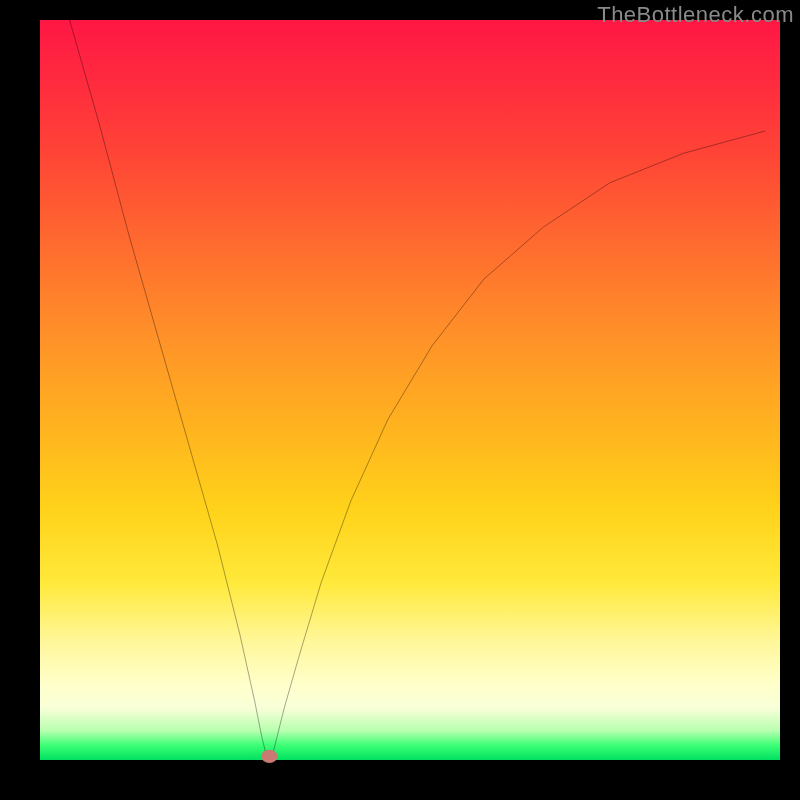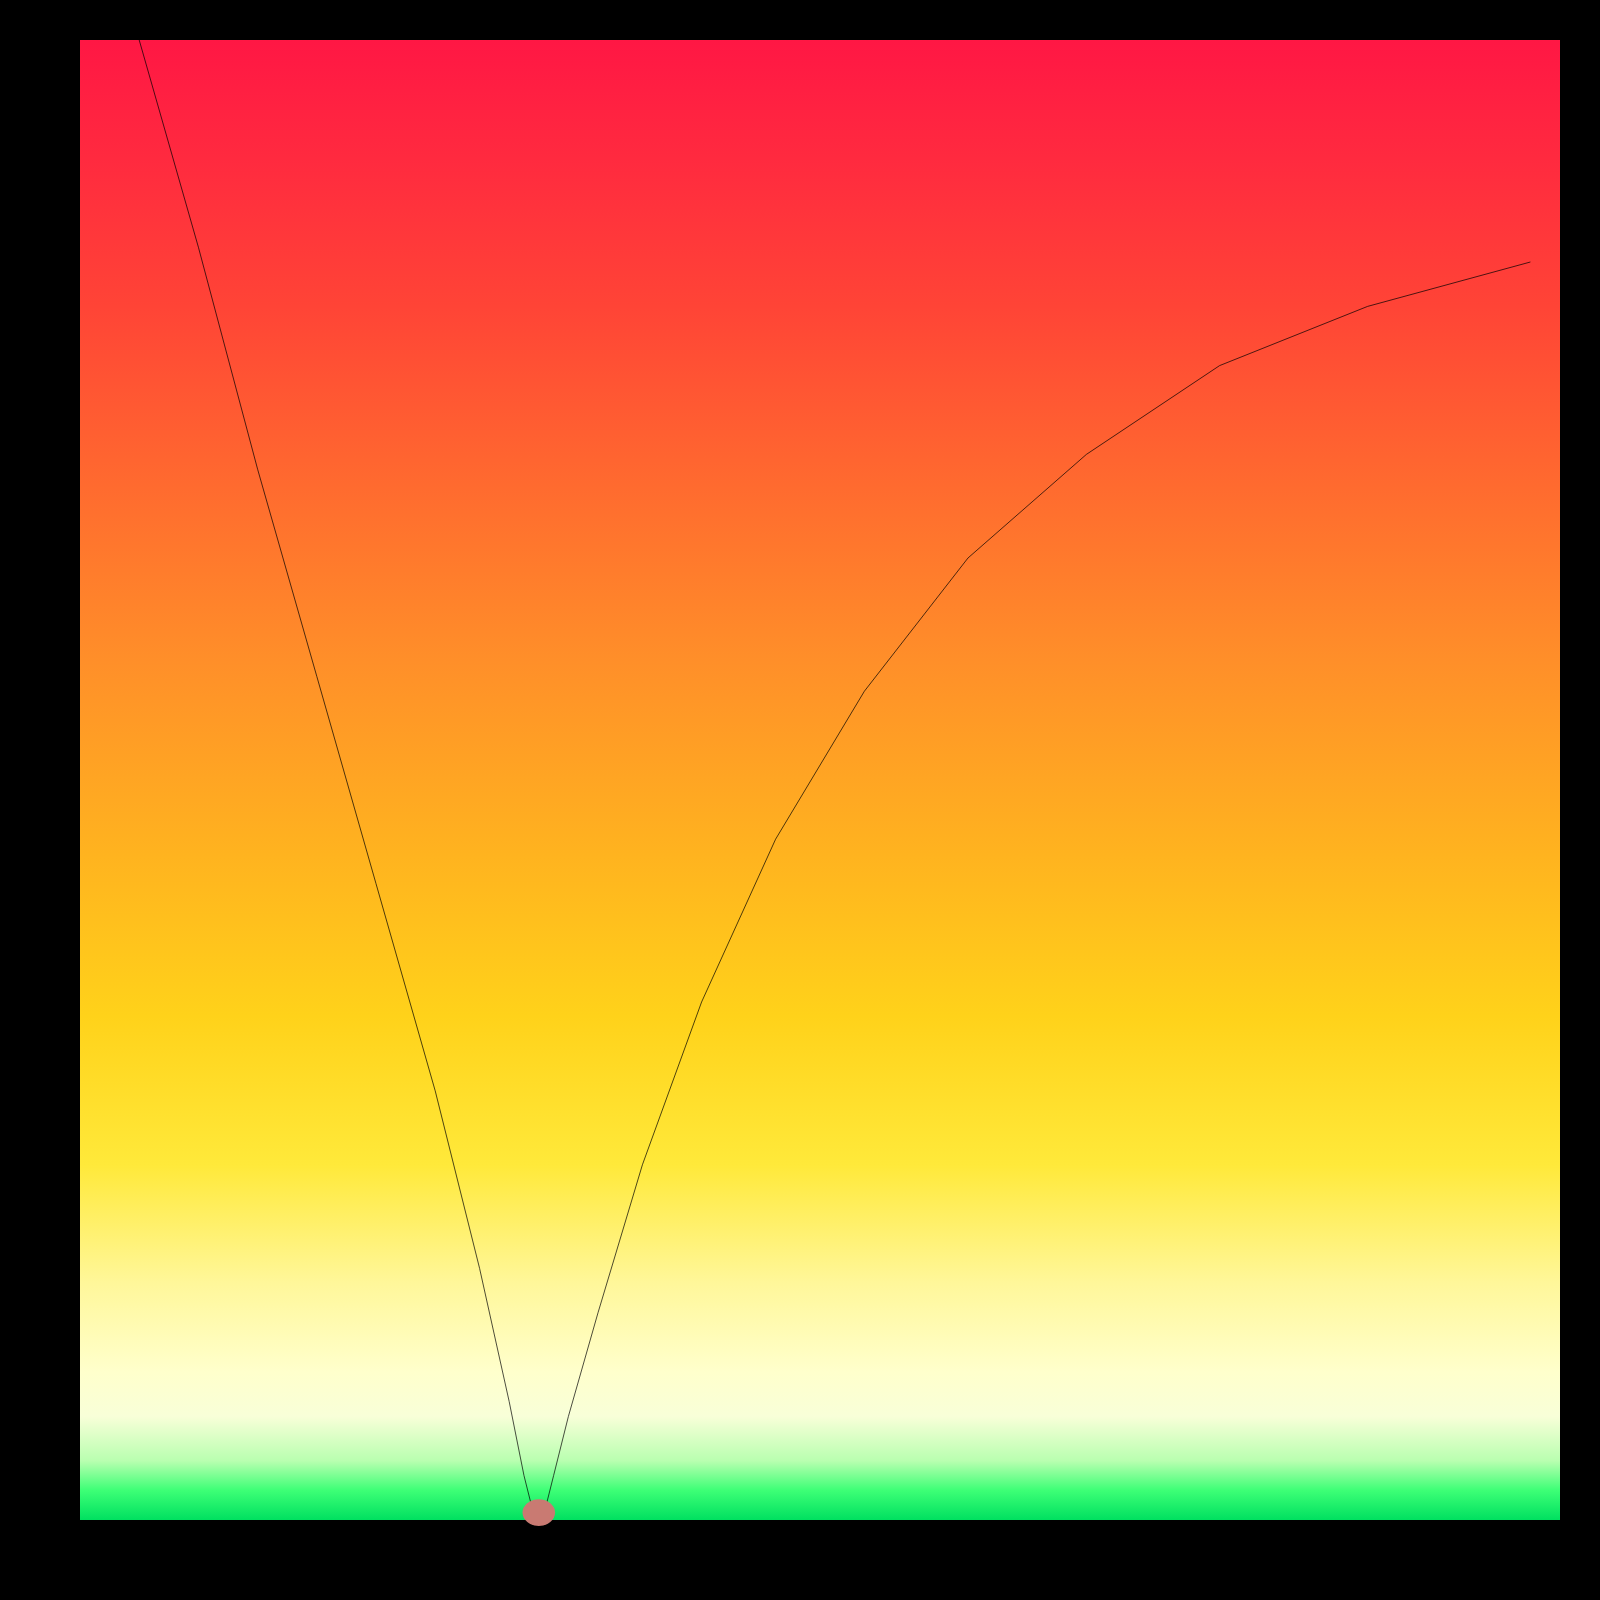--- a/index.html
+++ b/index.html
@@ -94,14 +94,15 @@
                L 68 28
                L 77 22
                L 87 18
                L 98 15" fill="none" stroke="#000" stroke-width="0.35" vector-effect="non-scaling-stroke"></path>
 
       <ellipse cx="31" cy="99.5" rx="1.1" ry="0.9" fill="#c97a72"></ellipse>
     </svg>
 
   </div>
 
+  <div class="watermark">TheBottleneck.com</div>
 
 </div>
 
 </body></html>

